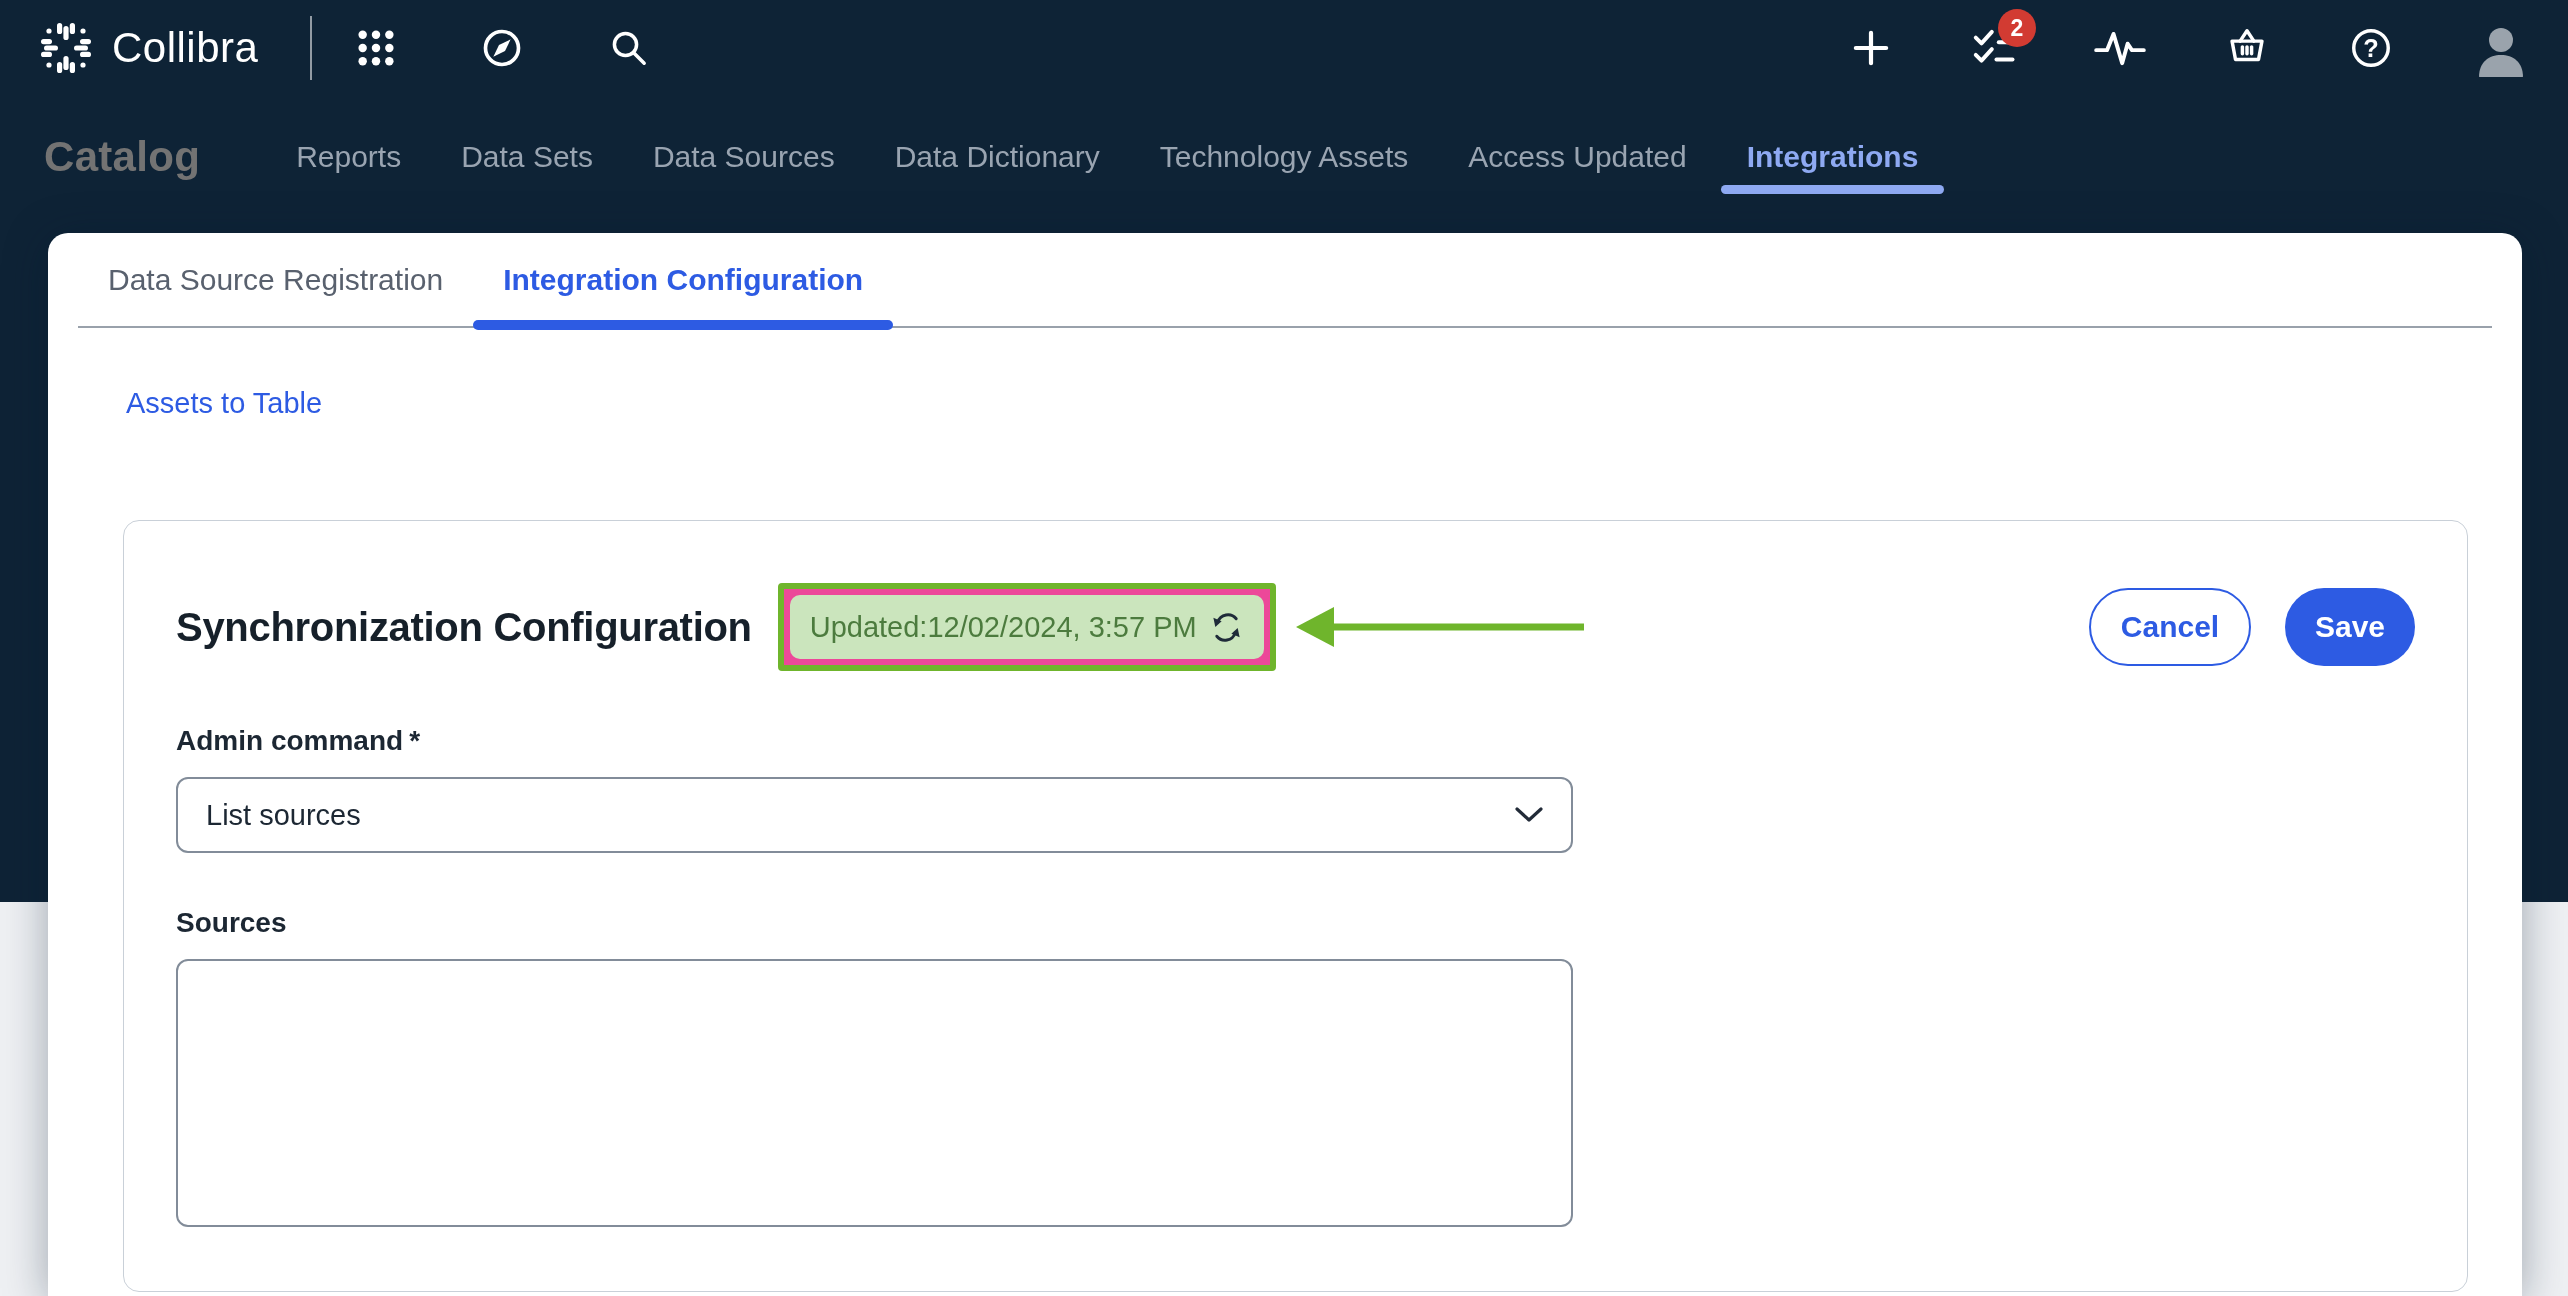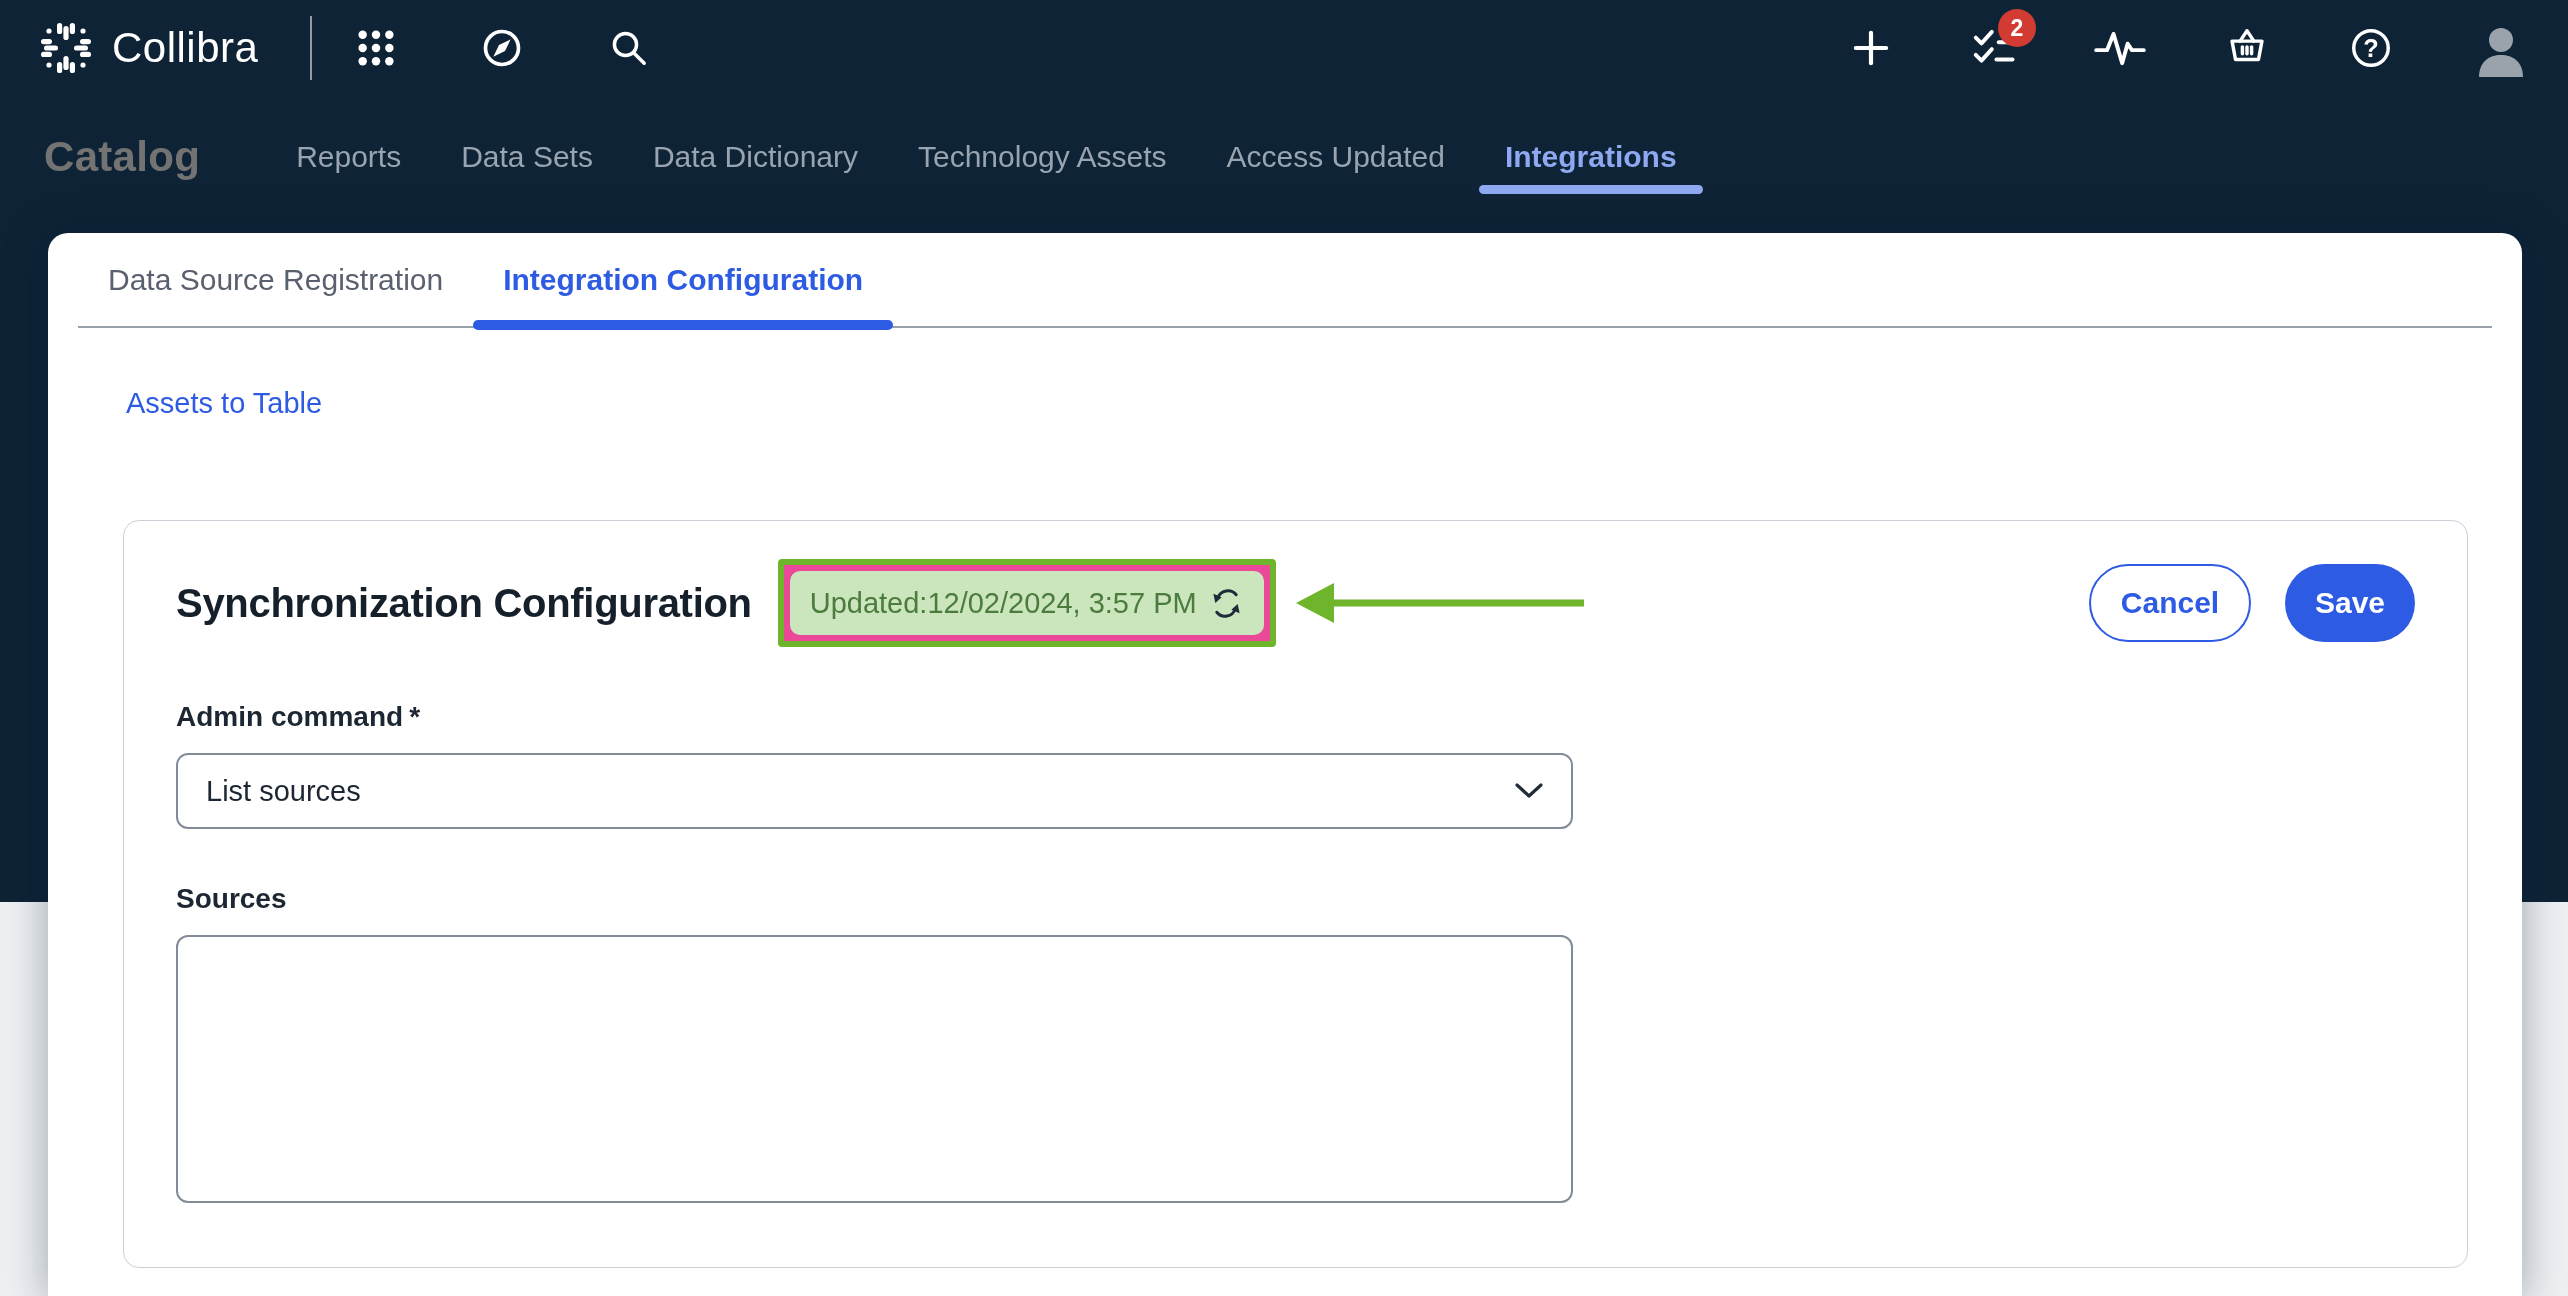--- a/index.html
+++ b/index.html
@@ -48,21 +48,21 @@
     padding:8px 30px; font-size:30px; color:#59616e; font-weight:500; cursor:pointer; }
   .subtab.active{ color:var(--accent); font-weight:600; }
   .subtab.active::after{ content:""; position:absolute; left:0; right:0; bottom:-4px;
     height:10px; border-radius:5px; background:var(--accent); }
 
   .return-link{ display:inline-block; margin:59px 0 0 78px; font-size:29px;
     color:var(--accent); font-weight:500; cursor:pointer; }
 
   
   .panel{ margin:100px 54px 0 75px; border:1.5px solid #c9d0d8; border-radius:16px;
-    padding:38px 52px 60px; }
+    padding:62px 52px 60px; }
   .panel-head{ display:flex; align-items:center; }
   .panel-title{ font-size:40px; font-weight:700; color:#16202a; letter-spacing:-.3px; }
 
   .highlight-box{ margin-left:26px; border:6px solid var(--green); border-radius:4px;
     padding:6px; background:#ec4899; }
   .updated-badge{ display:flex; align-items:center; gap:12px; background:var(--badge-bg);
     border-radius:10px; height:64px; padding:0 20px; }
   .updated-text{ font-size:29px; color:var(--badge-text); }
   .annotation-arrow{ margin-left:20px; }
 
@@ -201,20 +201,23 @@
 <nav class="navrow">
   <span class="nav-title">Catalog</span>
   <div class="nav-tabs">
     <div class="nav-tab">
         <span>Reports</span>
       </div>
     <div class="nav-tab">
         <span>Data Sets</span>
       </div>
     <div class="nav-tab">
+        <span>Data Sources</span>
+      </div>
+    <div class="nav-tab">
         <span>Data Dictionary</span>
       </div>
     <div class="nav-tab">
         <span>Technology Assets</span>
       </div>
     <div class="nav-tab">
         <span>Access Updated</span>
       </div>
     <div class="nav-tab active">
         <span>Integrations</span>

